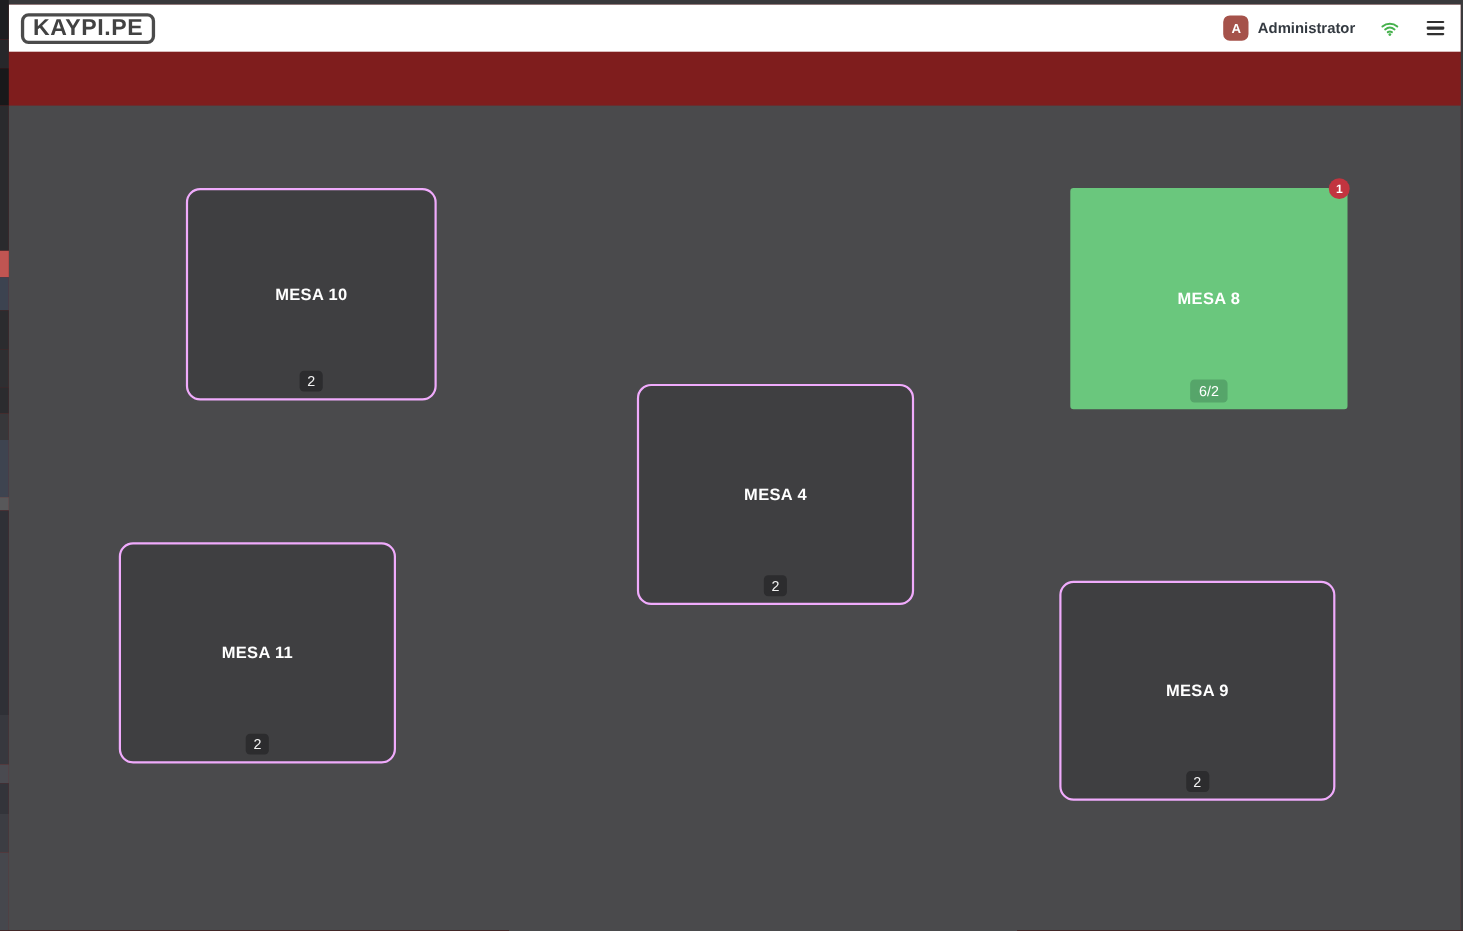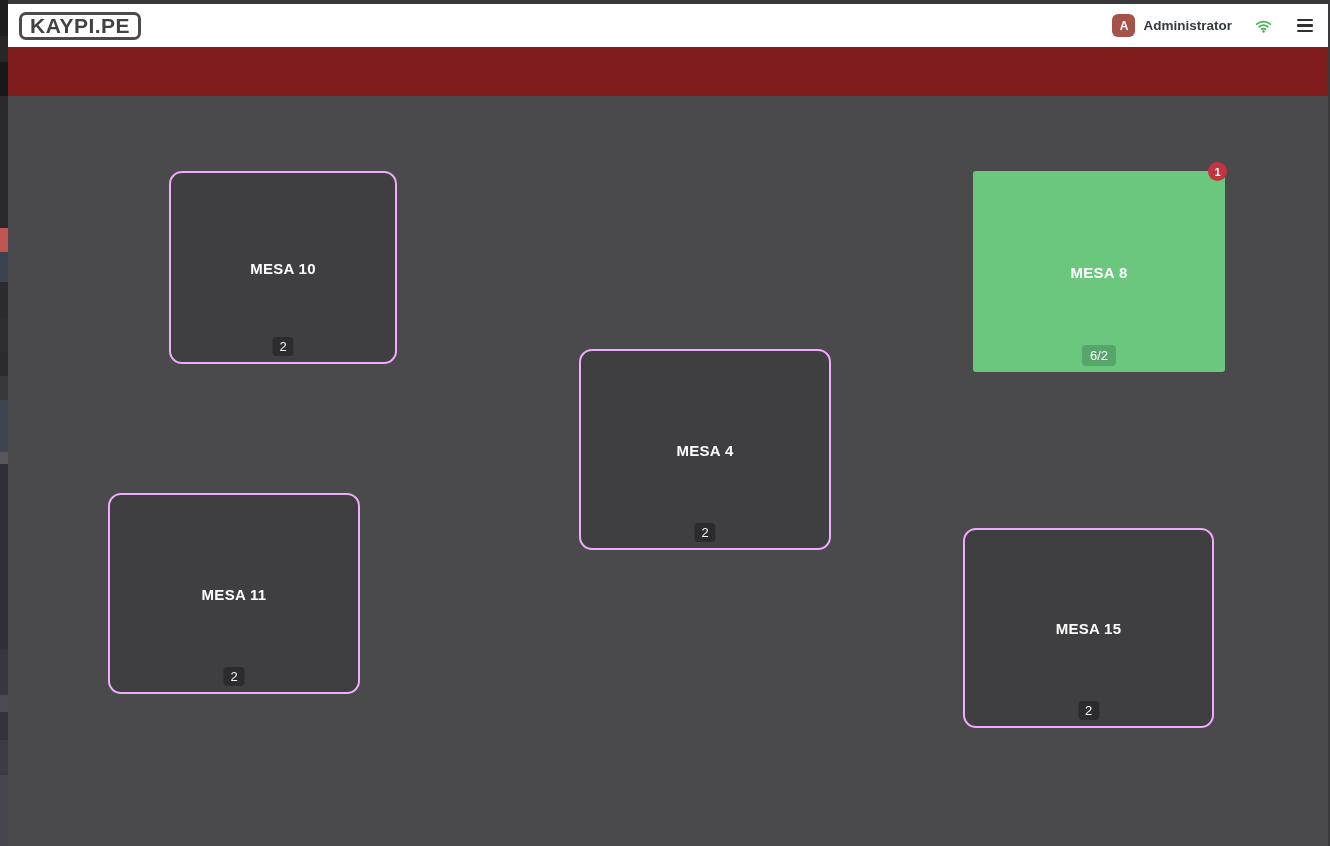--- a/index.html
+++ b/index.html
@@ -118,18 +118,18 @@
       <span class="tc-label">MESA 4</span>
       <span class="tc-badge">2</span>
     </div>
 
     <div class="table-card" style="left:100px;top:397px;width:252px;height:201px">
       <span class="tc-label">MESA 11</span>
       <span class="tc-badge">2</span>
     </div>
 
     <div class="table-card" style="left:955px;top:432px;width:251px;height:200px">
-      <span class="tc-label">MESA 15</span>
+      <span class="tc-label">MESA 9</span>
       <span class="tc-badge">2</span>
     </div>
 
   </div>
 </div>
 
 </body></html>

